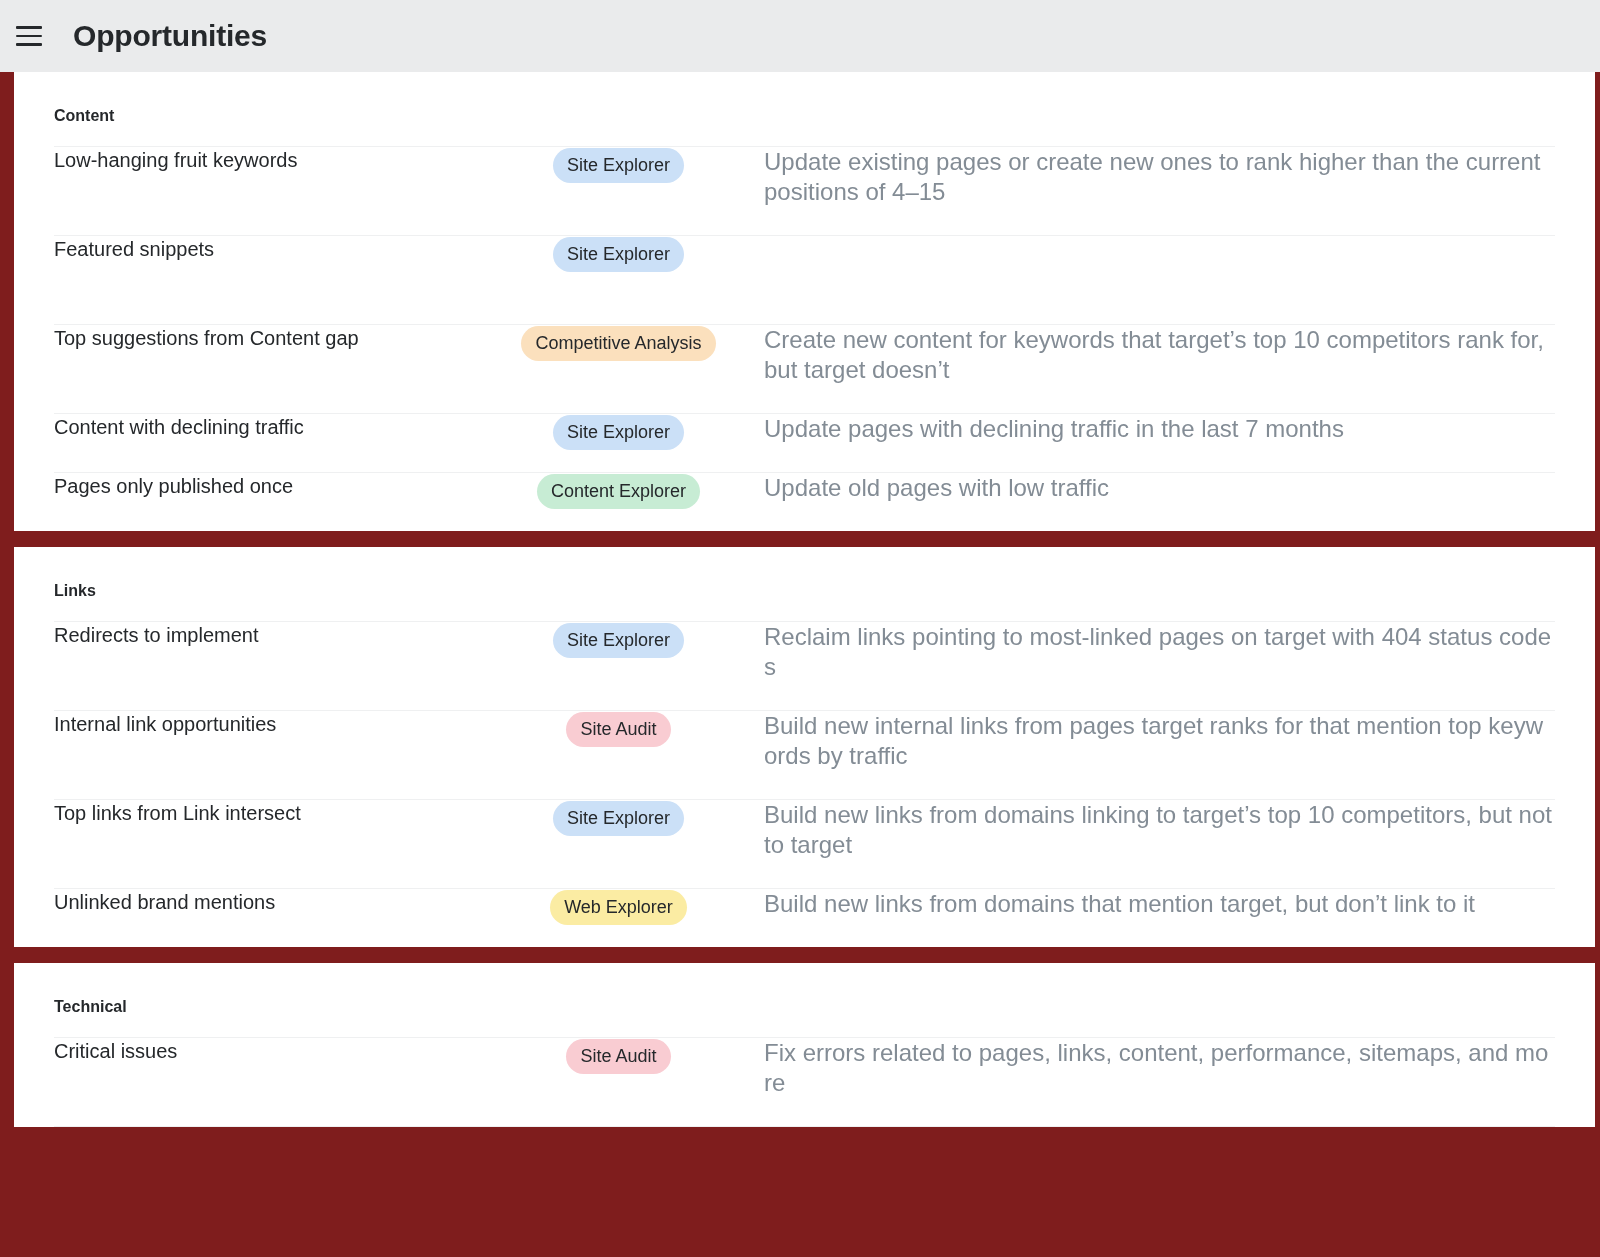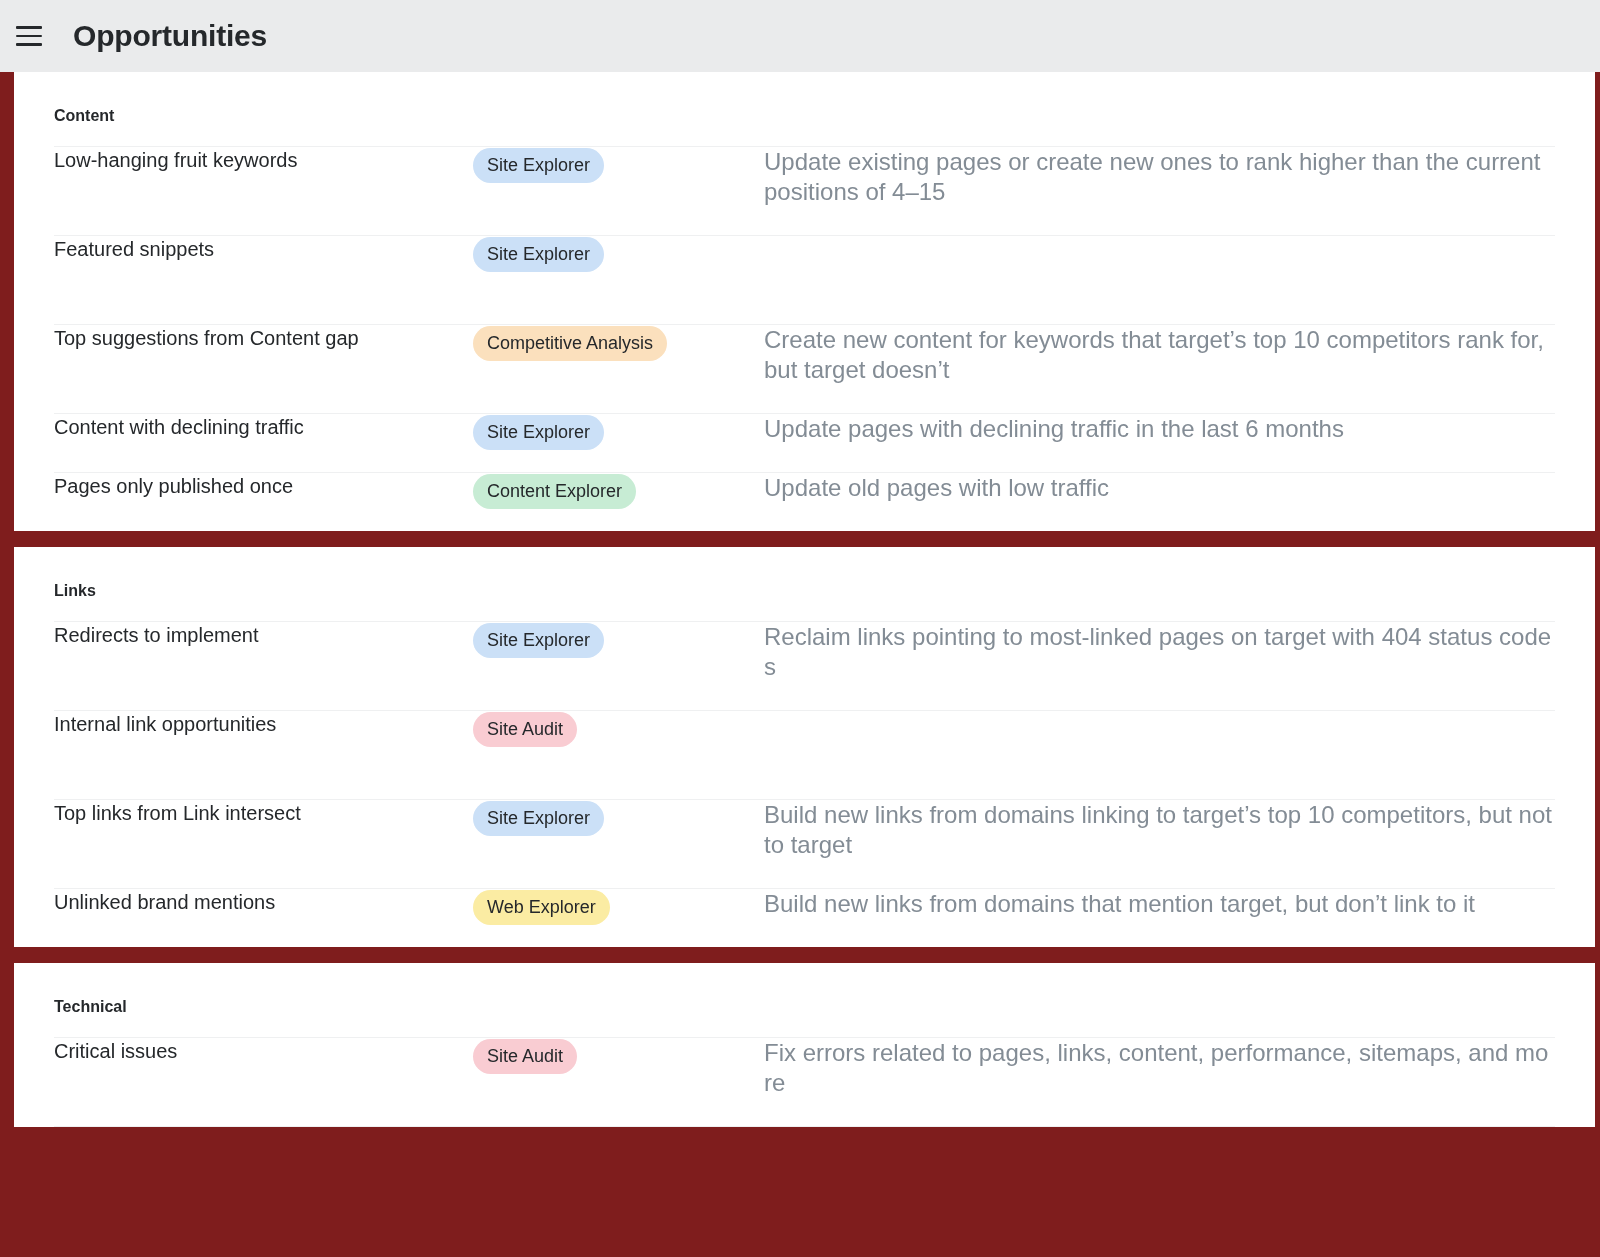--- a/index.html
+++ b/index.html
@@ -89,20 +89,21 @@
     font-size: 20px;
     color: #25282b;
     line-height: 26px;
   }
 
   .col-badge {
     flex: 0 0 291px;
     display: flex;
     align-items: flex-start;
     padding-top: 1px;
+    justify-content: center;
   }
 
   .badge {
     display: inline-block;
     font-size: 18px;
     line-height: 1;
     padding: 8px 14px 9px 14px;
     border-radius: 20px;
     color: #25282b;
     white-space: nowrap;
@@ -163,21 +164,21 @@
             <div class="col-badge">
               <span class="badge orange">Competitive Analysis</span>
             </div>
             <div class="col-desc">Create new content for keywords that target’s top 10 competitors rank for, but target doesn’t</div>
           </div>
           <div class="row">
             <div class="col-name">Content with declining traffic</div>
             <div class="col-badge">
               <span class="badge blue">Site Explorer</span>
             </div>
-            <div class="col-desc">Update pages with declining traffic in the last 6 months</div>
+            <div class="col-desc">Update pages with declining traffic in the last 7 months</div>
           </div>
           <div class="row last">
             <div class="col-name">Pages only published once</div>
             <div class="col-badge">
               <span class="badge green">Content Explorer</span>
             </div>
             <div class="col-desc">Update old pages with low traffic</div>
           </div>
         </div>
       </div>
@@ -189,20 +190,21 @@
             <div class="col-badge">
               <span class="badge blue">Site Explorer</span>
             </div>
             <div class="col-desc">Reclaim links pointing to most-linked pages on target with 404 status codes</div>
           </div>
           <div class="row two-line">
             <div class="col-name">Internal link opportunities</div>
             <div class="col-badge">
               <span class="badge red">Site Audit</span>
             </div>
+            <div class="col-desc">Build new internal links from pages target ranks for that mention top keywords by traffic</div>
           </div>
           <div class="row two-line">
             <div class="col-name">Top links from Link intersect</div>
             <div class="col-badge">
               <span class="badge blue">Site Explorer</span>
             </div>
             <div class="col-desc">Build new links from domains linking to target’s top 10 competitors, but not to target</div>
           </div>
           <div class="row last">
             <div class="col-name">Unlinked brand mentions</div>

